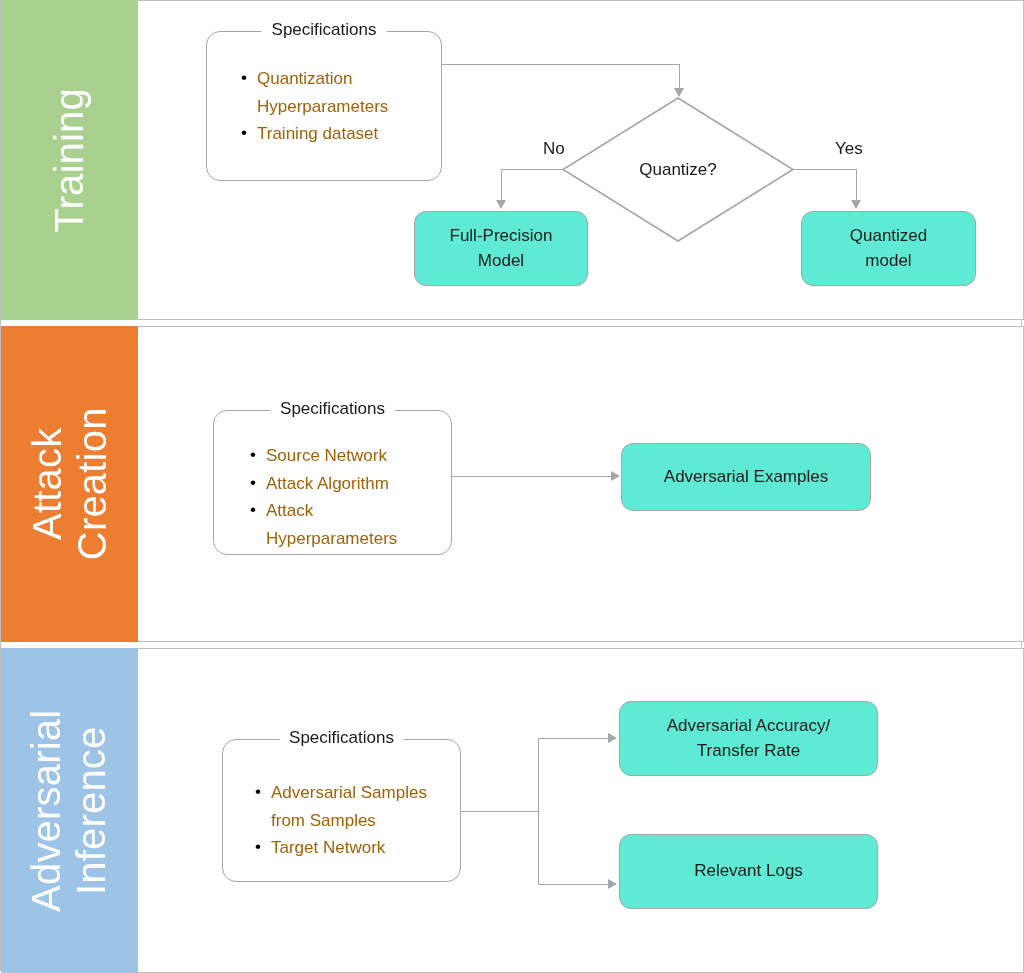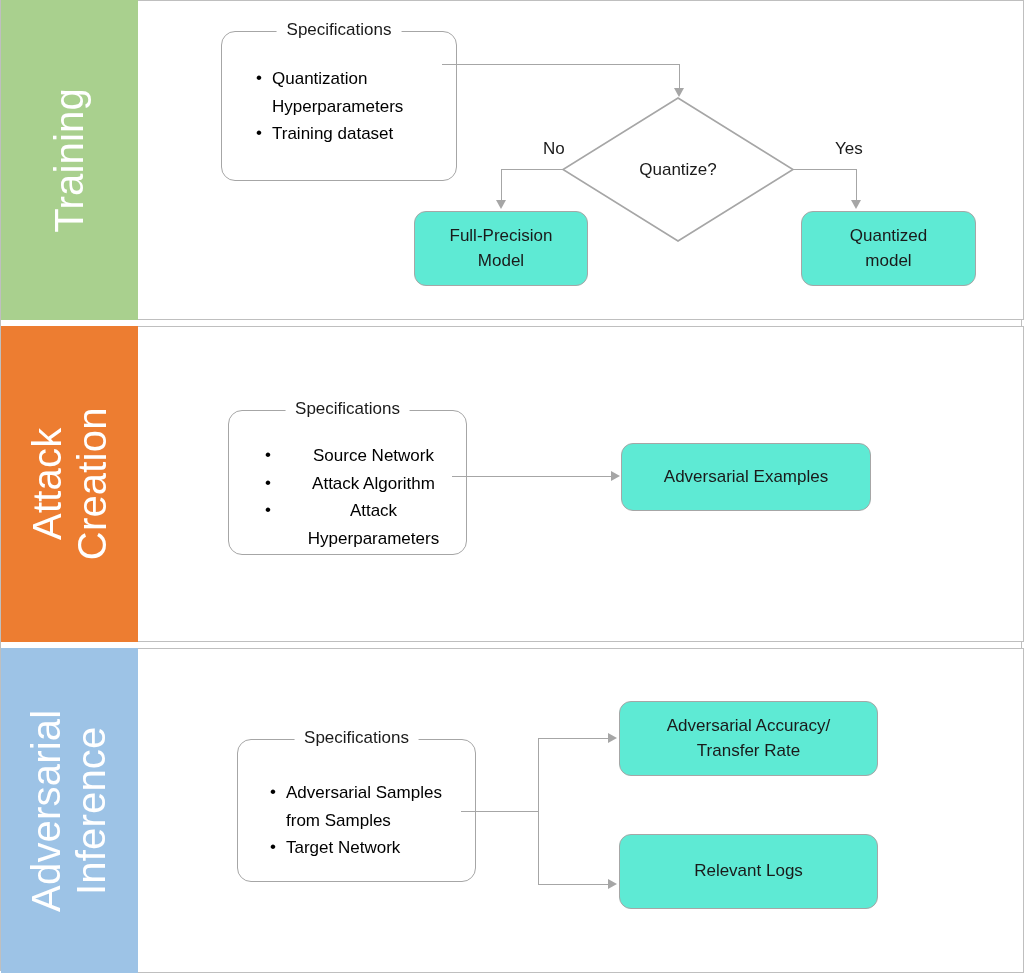--- a/index.html
+++ b/index.html
@@ -89,21 +89,20 @@
     padding:4px 10px;
   }
 
   
   .specbox{
     position:absolute;
     box-sizing:border-box;
     border:1px solid #a6a6a6;
     border-radius:14px;
     background:#ffffff;
-    margin-left:15px;
   }
   .specbox .legend{
     position:absolute;
     top:-12px;
     left:50%;
     transform:translateX(-50%);
     background:#ffffff;
     padding:0 10px;
     font-size:17px;
     color:#1a1a1a;
@@ -111,21 +110,21 @@
   }
   .specbox ul{
     margin:0;
     padding:0;
     list-style:none;
   }
   .specbox li{
     position:relative;
     font-size:17px;
     line-height:1.57;
-    color:#000000;
+    color:#a16207;
     padding-left:16px;
     margin:0 0 1px 0;
   }
   .specbox li::before{
     content:"\2022";
     position:absolute;
     left:0; top:-1px;
     font-size:17px;
     color:#000;
   }
@@ -236,21 +235,21 @@
     <div class="lane-label">
       <div class="rot">
         <span class="l2">Attack</span>
         <span class="l2">Creation</span>
       </div>
     </div>
     <div class="lane-body">
 
       <div class="specbox" style="left:75px; top:83px; width:239px; height:145px;">
         <div class="legend">Specifications</div>
-        <ul style="margin:32px 0 0 36px;text-align:center;">
+        <ul style="margin:32px 0 0 36px;">
           <li><span>Source Network</span></li>
           <li><span>Attack Algorithm</span></li>
           <li><span>Attack</span></li>
           <li style="padding-left: 16px; list-style: none;" class="cont">
             <span>Hyperparameters</span>
           </li>
         </ul>
       </div>
 
       <div class="hline" style="left:314px; top:149px; width:160px;"></div>

